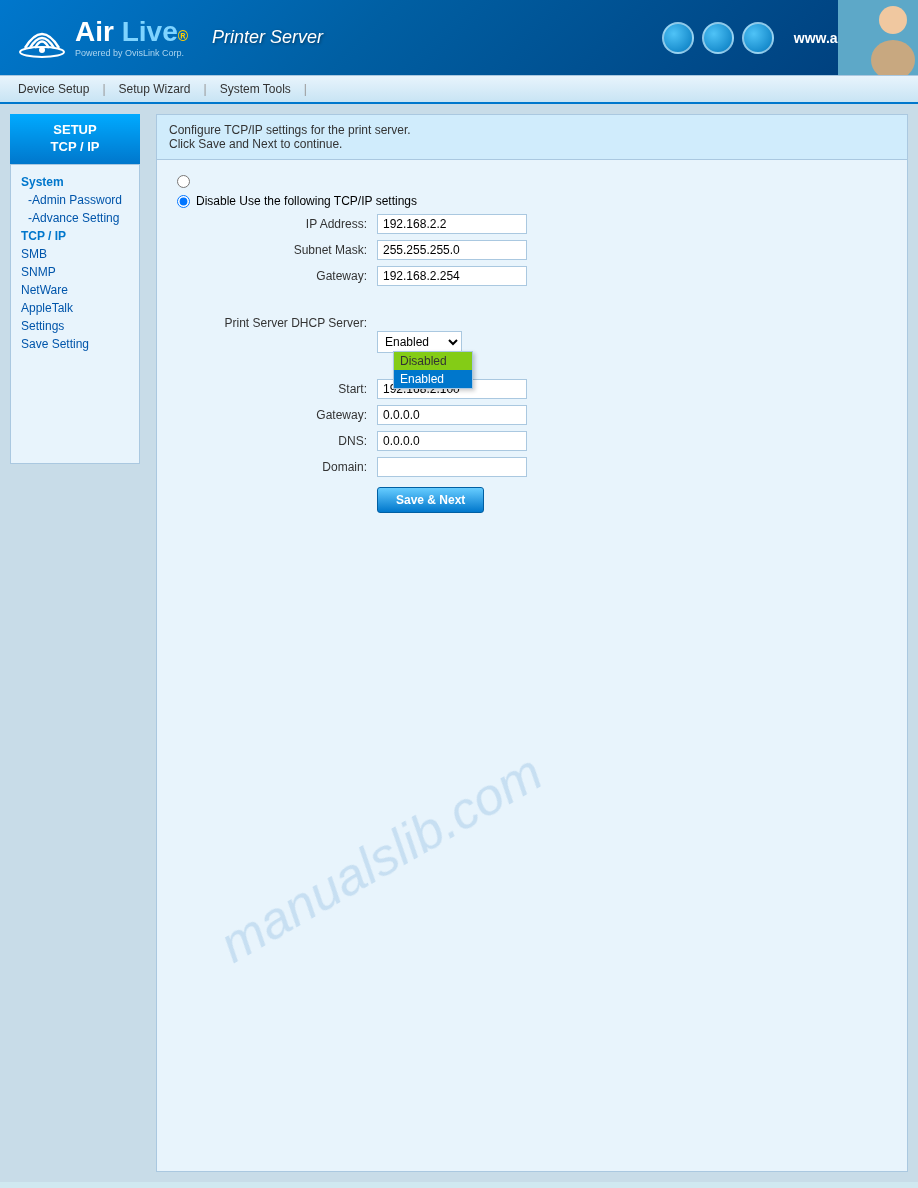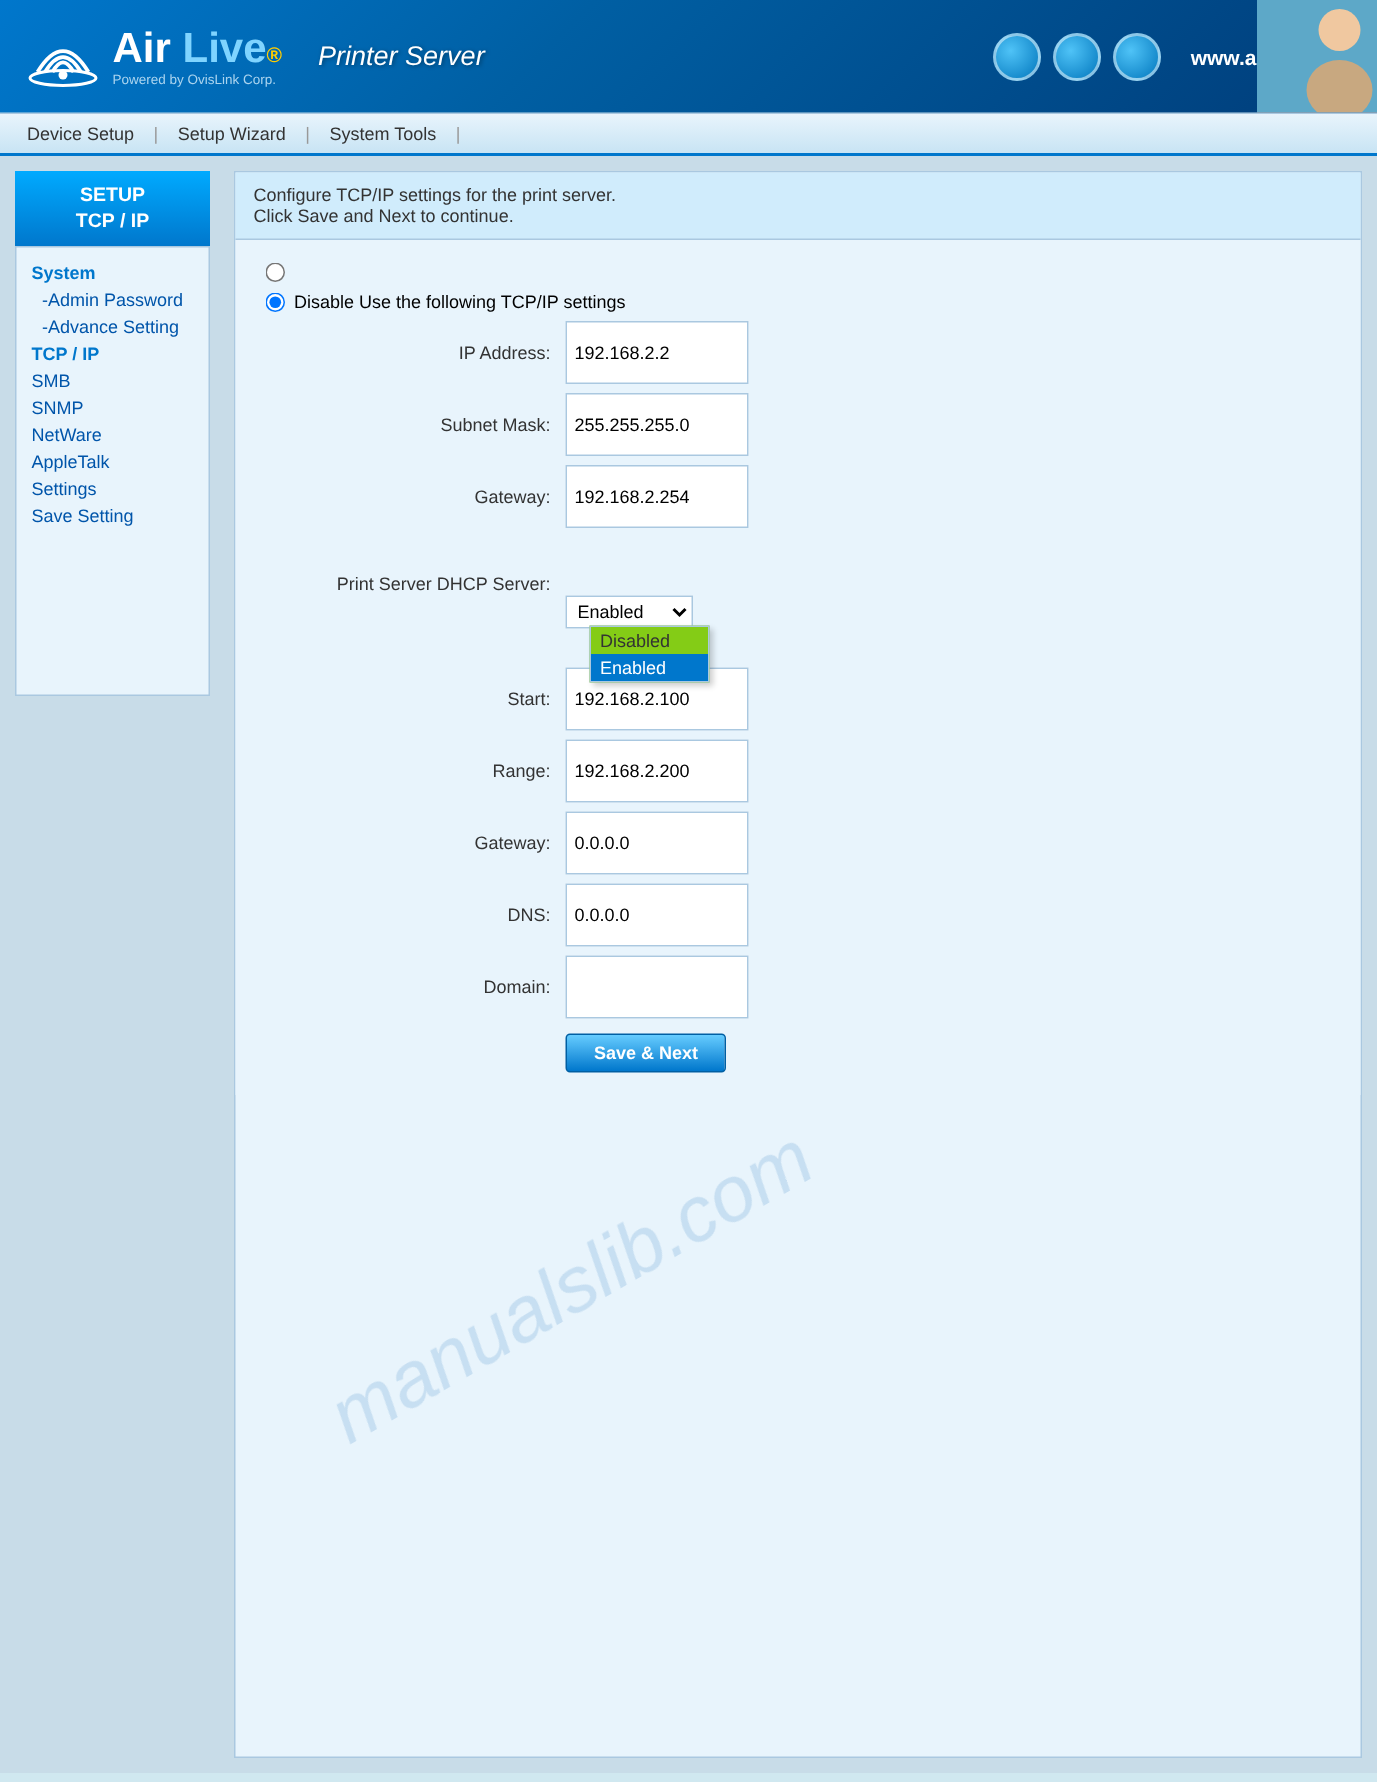--- a/index.html
+++ b/index.html
@@ -167,23 +167,23 @@
     .form-label {
       text-align: right;
       width: 200px;
       padding-right: 10px;
       font-size: 12px;
       color: #333;
       flex-shrink: 0;
     }
     .form-input {
       border: 1px solid #aac8e0;
-      padding: 13px 5px;
-      font-size: 12px;
-      width: 122px;
+      padding: 2px 5px;
+      font-size: 12px;
+      width: 150px;
       background: white;
     }
     .form-select {
       border: 1px solid #aac8e0;
       padding: 2px 3px;
       font-size: 12px;
       width: 85px;
       background: white;
     }
 
@@ -377,24 +377,20 @@
             <div class="dropdown-option selected">Enabled</div>
           </div>
         </div>
       </div>
 
       <div class="form-row" style="margin-top: 26px;">
         <div class="form-label">Start:</div>
         <input class="form-input" type="text" value="192.168.2.100" style="">
       </div>
 
-      <div class="form-row">
-        <div class="form-label">Range:</div>
-        <input class="form-input" type="text" value="192.168.2.200" style="">
-      </div>
 
       <div class="form-row">
         <div class="form-label">Gateway:</div>
         <input class="form-input" type="text" value="0.0.0.0" style="">
       </div>
 
       <div class="form-row">
         <div class="form-label">DNS:</div>
         <input class="form-input" type="text" value="0.0.0.0" style="">
       </div>

